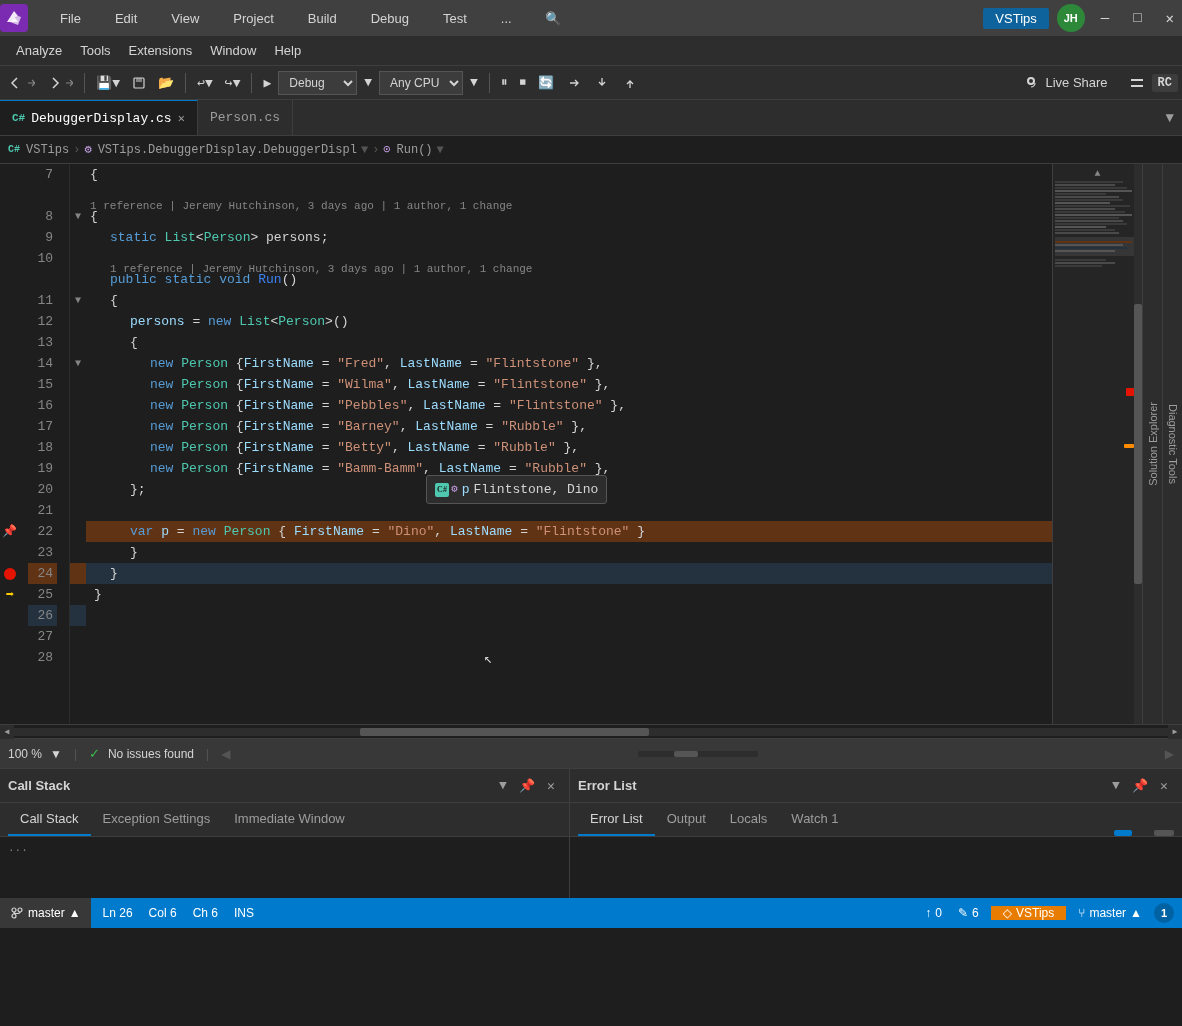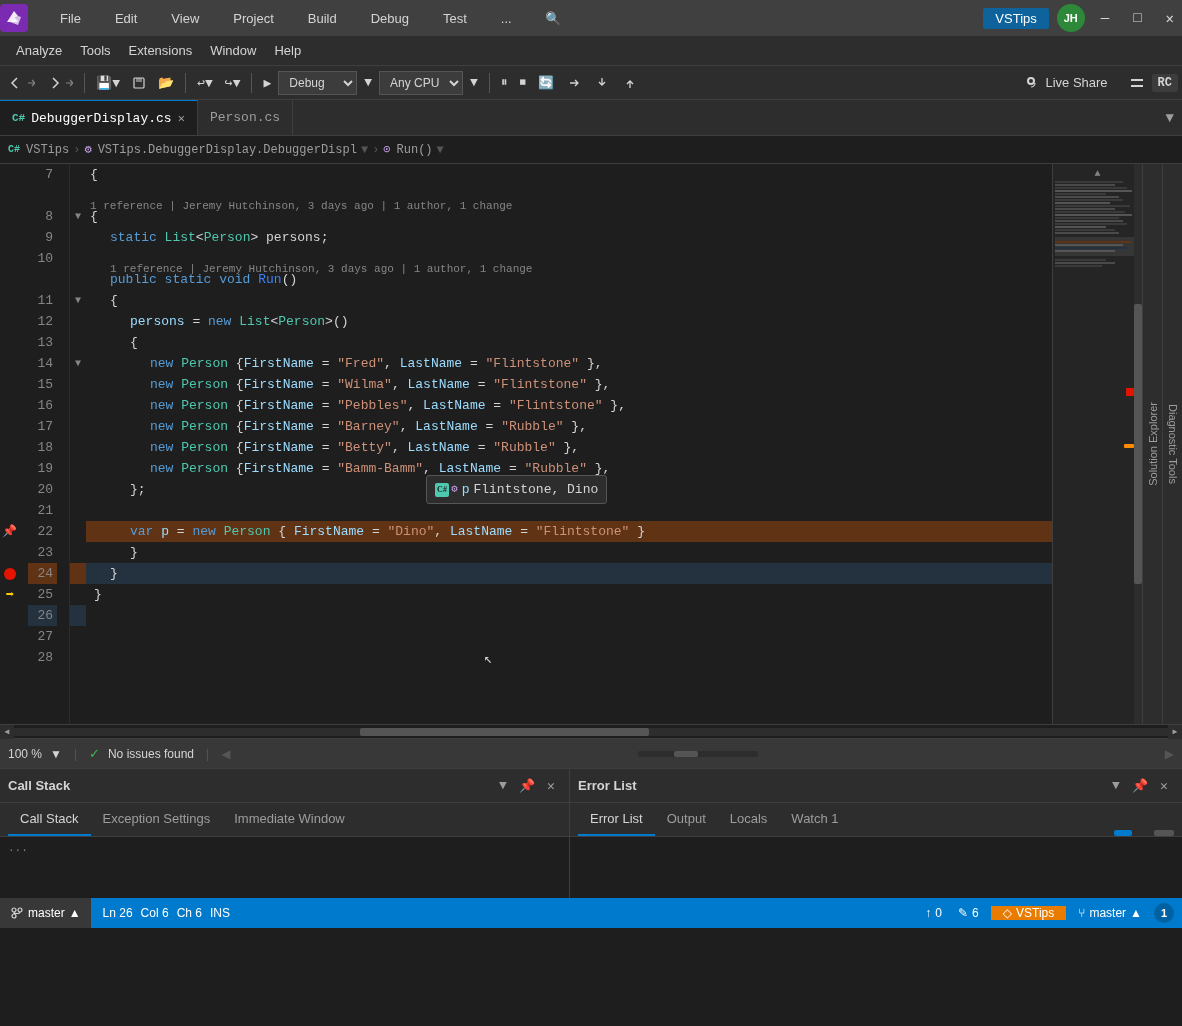--- a/index.html
+++ b/index.html
@@ -390,21 +390,21 @@
       align-items: center;
       padding: 0 10px;
       gap: 4px;
       cursor: pointer;
     }
     .bs-center {
       flex: 1;
       display: flex;
       align-items: center;
       padding: 0 8px;
-      gap: 0;
+      gap: 8px;
     }
     .orange-bg {
       background: #e87c00;
       height: 100%;
       display: flex;
       align-items: center;
       padding: 0 12px;
     }
     .bs-item {
       display: flex;

